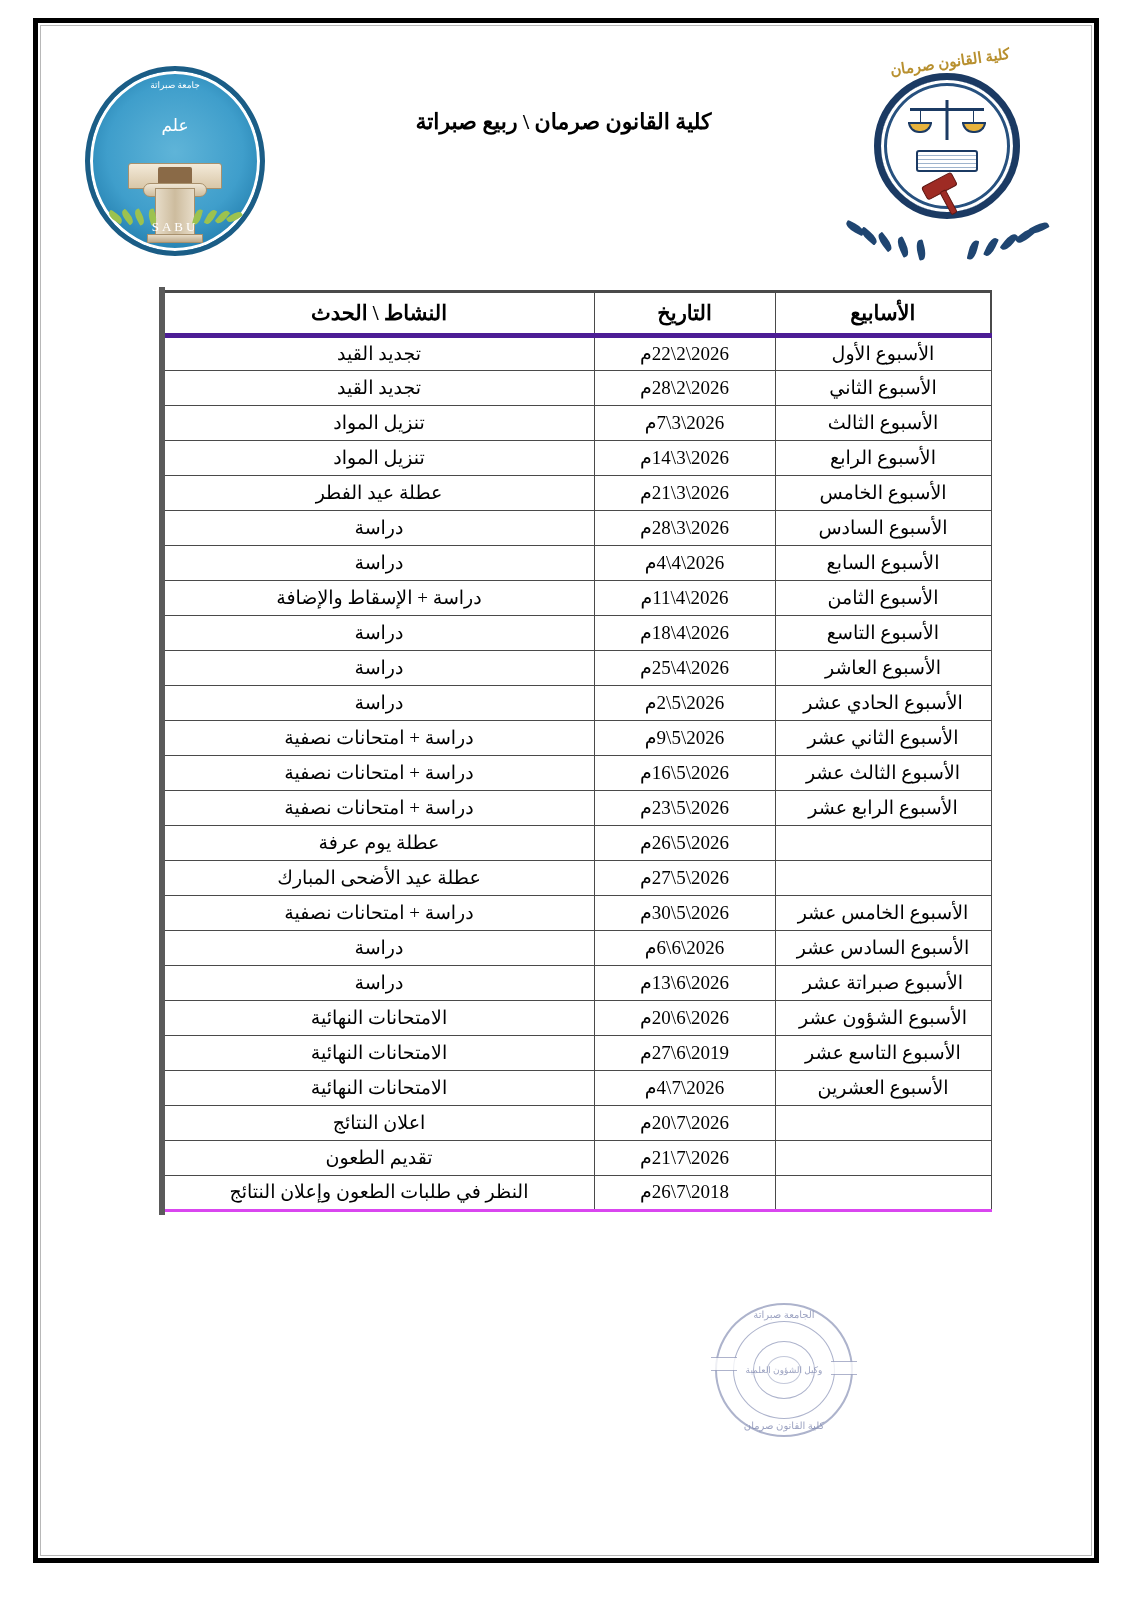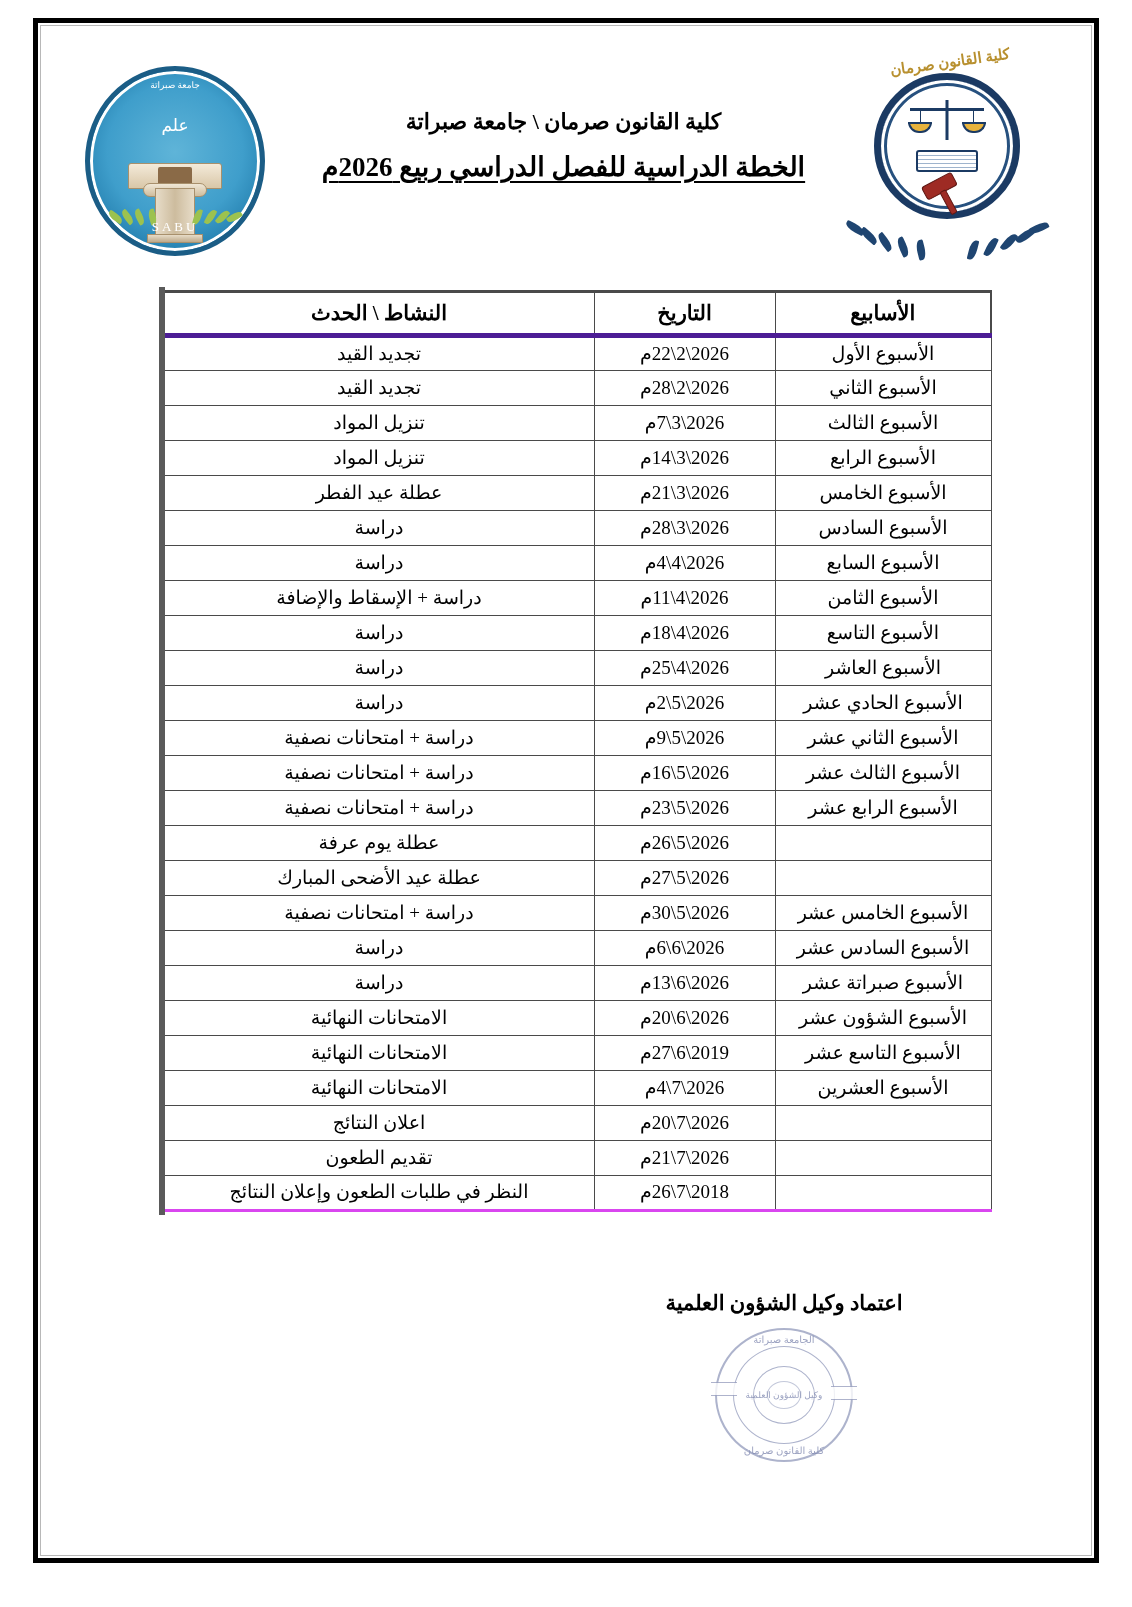--- a/index.html
+++ b/index.html
@@ -436,22 +436,21 @@
           <span style="left:35%; bottom:-6px; transform:rotate(-14deg);"></span>
           <span style="right:2%;  bottom:16px; transform:rotate(62deg);"></span>
           <span style="right:9%;  bottom:8px;  transform:rotate(50deg);"></span>
           <span style="right:17%; bottom:2px;  transform:rotate(38deg);"></span>
           <span style="right:26%; bottom:-3px; transform:rotate(25deg);"></span>
           <span style="right:35%; bottom:-6px; transform:rotate(14deg);"></span>
         </div>
       </div>
 
       <div class="head-titles">
-        <div class="subtitle">كلية القانون صرمان \ جامعة صبراتة</div>
-        <div class="main-title">الخطة الدراسية للفصل الدراسي ربيع 2026م</div>
+        <div class="subtitle">كلية القانون صرمان \ ربيع صبراتة</div>
       </div>
     </div>
 
     <div class="table-wrap">
       <table class="plan">
         <colgroup>
           <col class="col-week">
             <col class="col-date">
             <col class="col-act">
         </colgroup>
@@ -586,21 +585,20 @@
             <tr>
               <td></td>
               <td>2018\7\26م</td>
               <td>النظر في طلبات الطعون وإعلان النتائج</td>
             </tr>
           </tbody>
       </table>
     </div>
 
     <div class="signature">
-      <div class="sign-label">اعتماد وكيل الشؤون العلمية</div>
       <div class="stamp">
         <div class="ring r1"></div>
         <div class="ring r2"></div>
         <div class="ring r3"></div>
         <div class="ring r4"></div>
         <div class="notch l"></div>
         <div class="notch r"></div>
         <div class="txt t">الجامعة صبراتة</div>
         <div class="txt m">وكيل الشؤون العلمية</div>
         <div class="txt b">كلية القانون صرمان</div>

